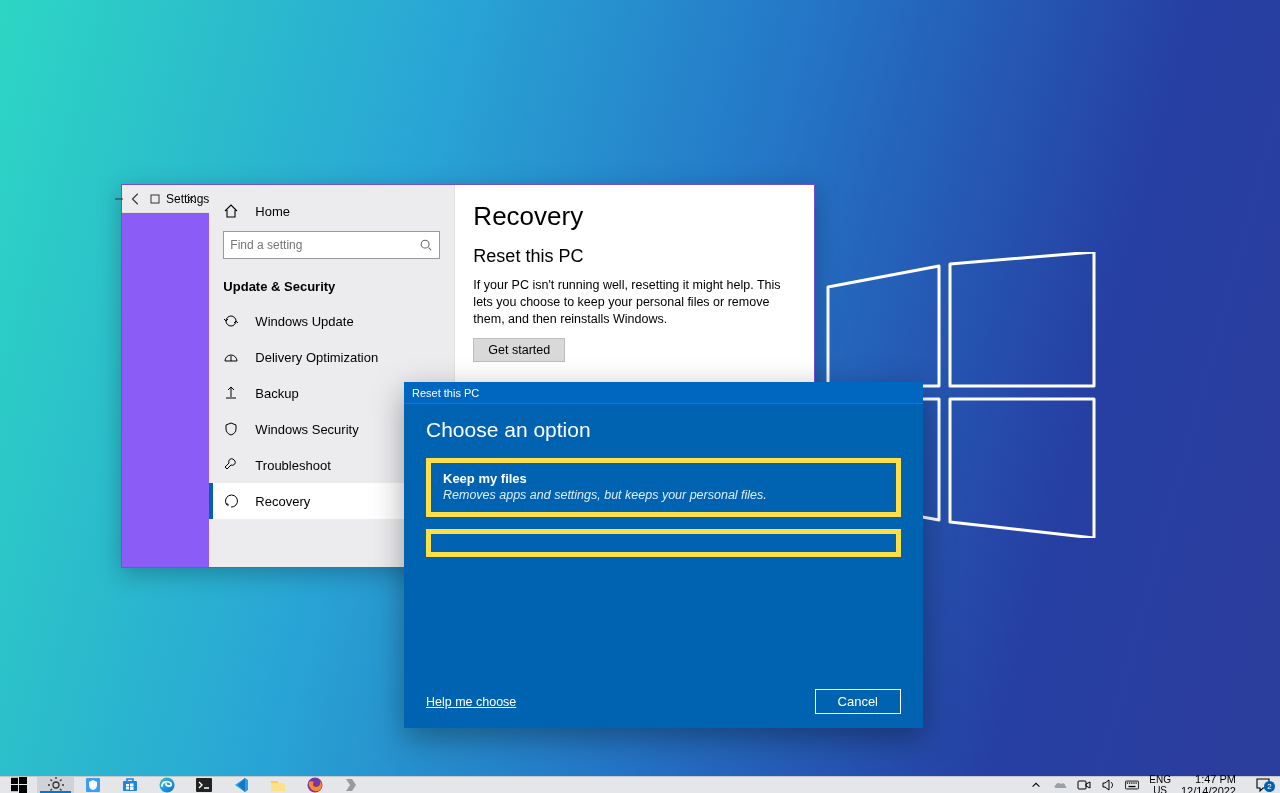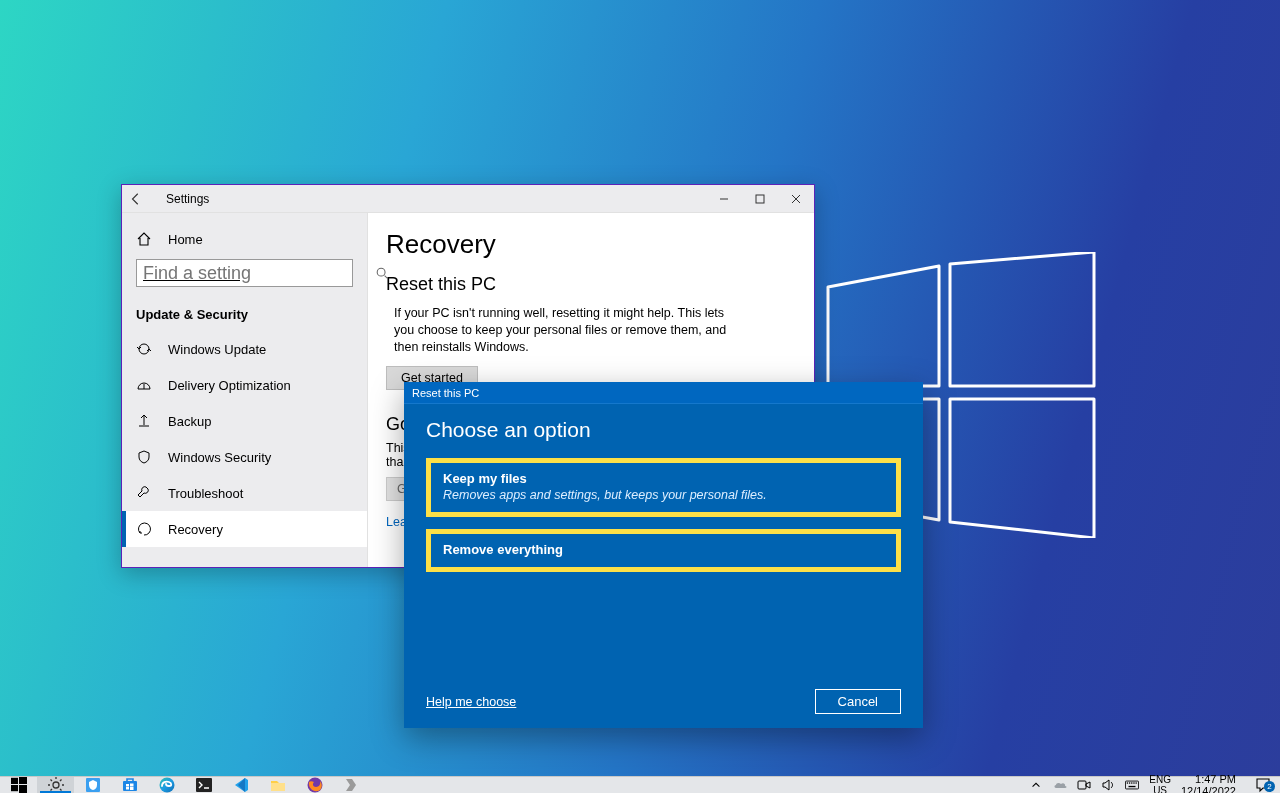--- a/index.html
+++ b/index.html
@@ -13,23 +13,23 @@
     background: linear-gradient(105deg, #2dd6c4 0%, #2bbecb 15%, #29a6d5 30%, #2475c6 55%, #263fa3 80%, #2c3d9c 100%);
   }
   
   .winlogo {
     position: absolute; left: 822px; top: 252px; width: 278px; height: 286px;
     pointer-events: none;
   }
   
   .settings-window {
     position: absolute; left: 121px; top: 184px; width: 694px; height: 384px;
-    background: #6d28d9; border: 1px solid rgba(0,0,0,0.15);
+    background: #8b5cf6; border: 1px solid rgba(0,0,0,0.15);
     box-shadow: 0 6px 22px rgba(0,0,0,0.25);
-    display: flex; flex-direction: column;
+    display: flex; flex-direction: row;
   }
   .titlebar {
     height: 28px; background: #ececee; display: flex; align-items: center;
     position: relative; font-size: 12px; color: #000;
     border-bottom: 1px solid #e1e1e1;
   }
   .back-arrow {
     width: 28px; height: 28px; display: flex; align-items: center; justify-content: center;
     color: #333; font-size: 16px;
   }
@@ -47,36 +47,36 @@
     color:#000; gap:16px;
   }
   .sb-row .icon { width:16px; height:16px; display:flex; align-items:center; justify-content:center; color:#000;}
   .sb-row.home { height:32px; margin-bottom:4px;}
   .search-wrap { padding: 0 14px 10px; }
   .search-box {
     width:100%; height:28px; border:1px solid #999; background:#fff; display:flex; align-items:center;
     padding: 0 6px; color:#666; font-size:12px;
   }
   .search-box input {
-    flex:1; border:none; outline:none; font-size:18px; color:#000; background:transparent;text-decoration:underline;
+    flex:1; border:none; outline:none; font-size:12px; color:#000; background:transparent;
   }
   .search-box .sicon { width:14px; height:14px; color:#666; }
   .sb-header { height:34px; display:flex; align-items:center; padding:0 14px; font-weight:600; font-size:13px; }
   .sb-row.selected {
     background:#fff; position:relative;
   }
   .sb-row.selected::before {
     content:""; position:absolute; left:0; top:0; bottom:0; width:4px; background:#0063b1;
   }
   .main {
     flex:1; padding:16px 18px; color:#000;
   }
   .main h1 { font-weight:400; font-size:26px; margin-bottom:14px; }
   .main h2 { font-weight:400; font-size:18px; margin-bottom:10px; }
-  .main p.desc { font-size:12.5px; color:#000; max-width:350px; line-height:1.35; margin-bottom:10px;margin-left:8px;}
+  .main p.desc { font-size:12.5px; color:#000; max-width:350px; line-height:1.35; margin-bottom:10px;}
   .settings-button {
     display:inline-block; border:1px solid #bdbdbd; background:#d9d9d9;
     padding:4px 14px; font-size:12.5px; color:#000;
   }
   .partial-h2 { font-weight:400; font-size:18px; margin-top:24px; color:#000;}
   .partial-p { font-size:12.5px; color:#000; margin-top:6px;}
   .disabled-btn { display:inline-block; border:1px solid #ccc; background:#e3e3e3; color:#666; padding:4px 10px; font-size:12.5px; margin-top:8px;}
   .learn { color:#0067c0; font-size:12.5px; margin-top:14px; display:inline-block;}
   
   .reset-dialog {
@@ -270,21 +270,20 @@
     <span>Reset this PC</span>
   </div>
   <div class="reset-body">
     <h2>Choose an option</h2>
 
     <div class="option-card">
       <div class="ot">Keep my files</div>
       <div class="od">Removes apps and settings, but keeps your personal files.</div>
     </div>
     <div class="option-card">
-      <div class="ot">Remove everything</div>
     </div>
 
     <div class="reset-footer">
       <a class="help-link">Help me choose</a>
       <span class="cancel-btn">Cancel</span>
     </div>
   </div>
 </div>
 
 <div class="taskbar">

